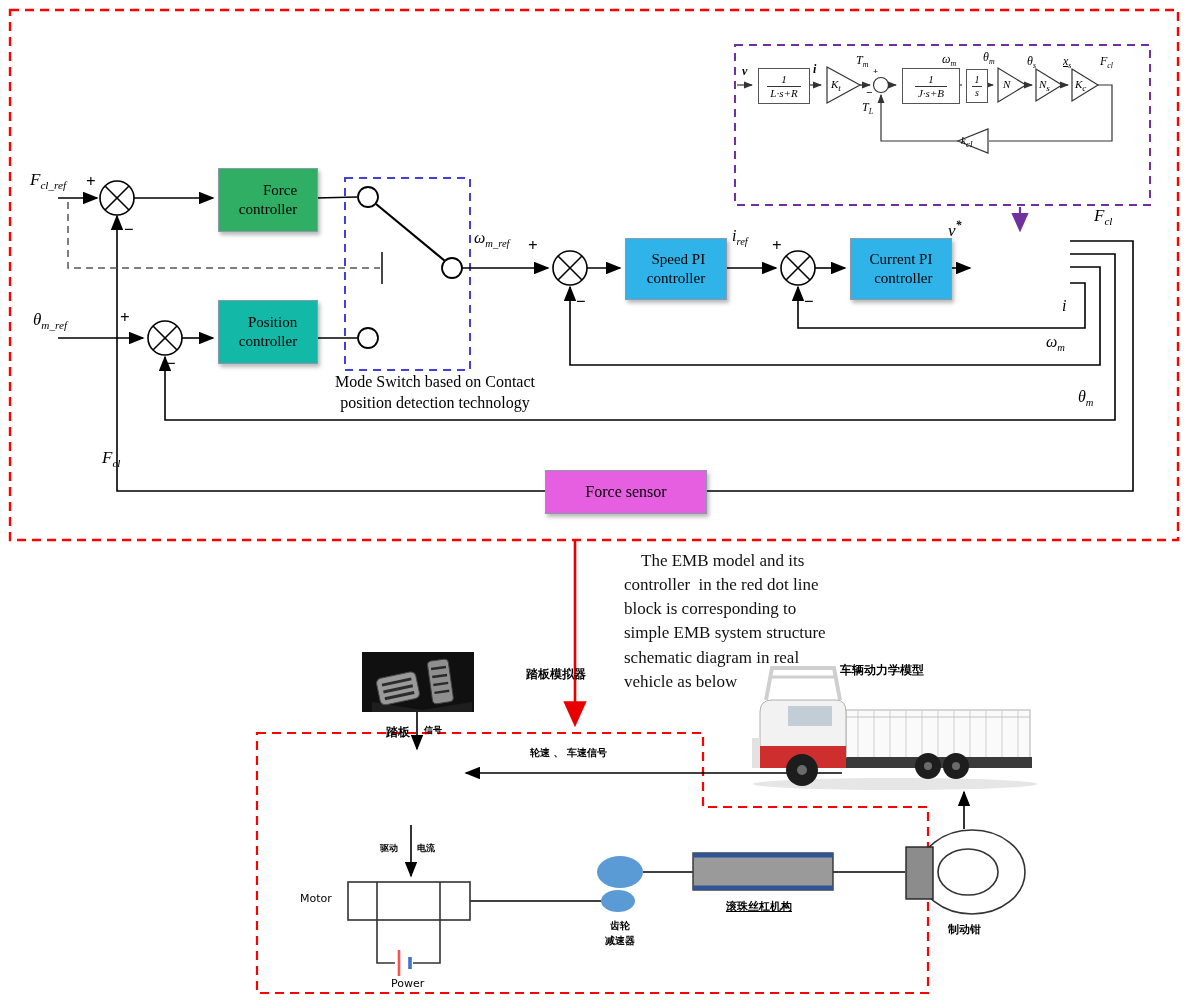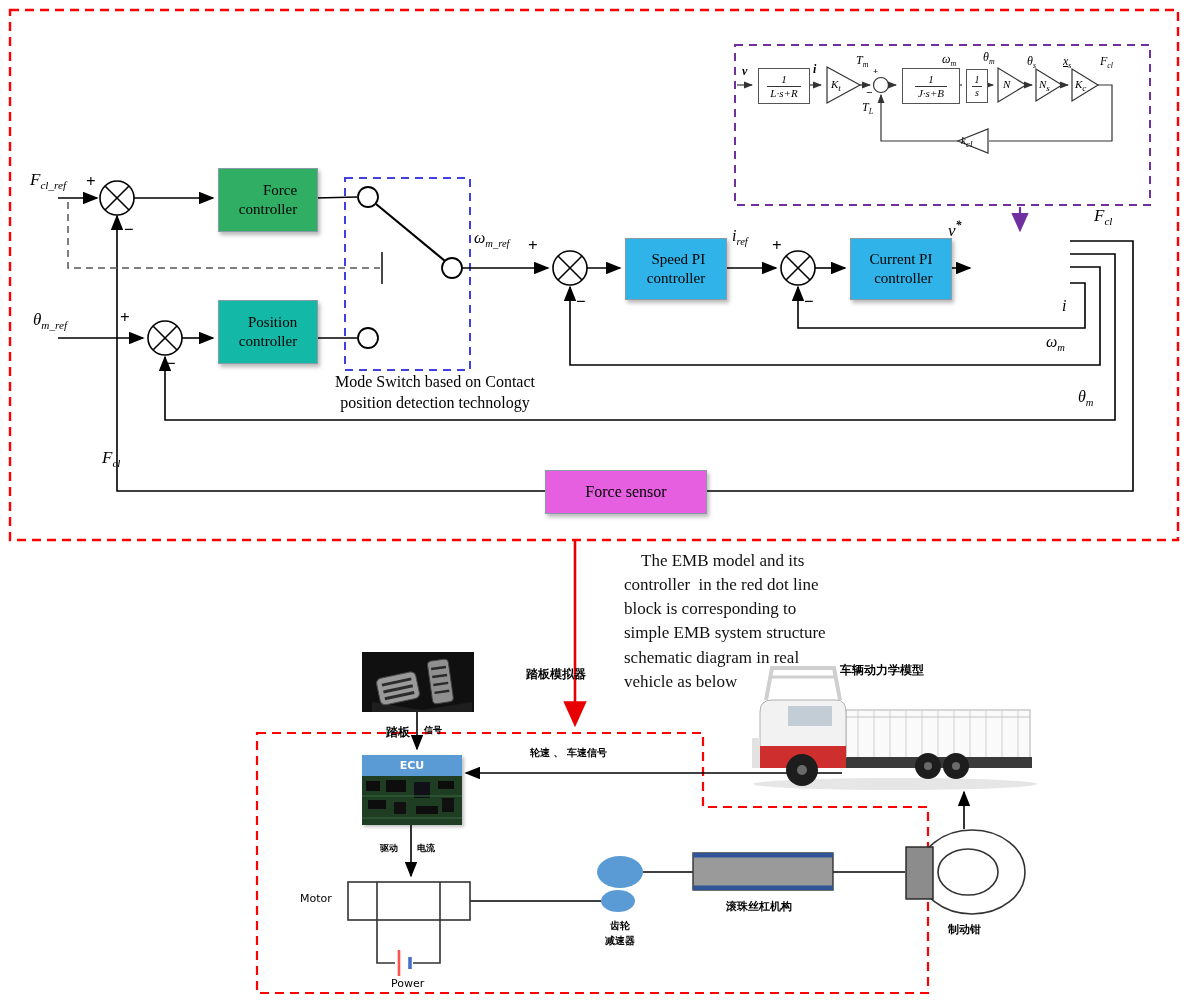--- a/index.html
+++ b/index.html
@@ -275,44 +275,28 @@
       <line x1="71" y1="32" x2="86" y2="32" stroke="#2a2a2a" stroke-width="2.5"></line>
       <line x1="71" y1="40" x2="86" y2="40" stroke="#2a2a2a" stroke-width="2.5"></line>
     </g>
   </svg>
 </div>
 <div class="lbl cjk" style="left:526px;top:666px;font-size:12px;font-weight:bold;">踏板模拟器</div>
 
 <div class="lbl cjk" style="left:386px;top:724px;font-size:12px;font-weight:bold;">踏板</div>
 <div class="lbl cjk" style="left:424px;top:724px;font-size:9px;font-weight:bold;">信号</div>
 
-<div style="position:absolute;left:362px;top:755px;width:100px;height:70px;box-shadow:2px 2px 3px rgba(0,0,0,.25);">
-  <div style="height:21px;background:#5b9bd5;color:#fff;font:bold 11px 'DejaVu Sans',sans-serif;display:flex;align-items:center;justify-content:center;">ECU</div>
-  <svg width="100" height="49">
-    <rect width="100" height="49" fill="#1f3d22"></rect>
-    <rect x="4" y="5" width="14" height="10" fill="#0d0d0d"></rect>
-    <rect x="24" y="4" width="20" height="12" fill="#0d0d0d"></rect>
-    <rect x="52" y="6" width="16" height="16" fill="#101018"></rect>
-    <rect x="76" y="5" width="16" height="8" fill="#0d0d0d"></rect>
-    <rect x="6" y="24" width="18" height="9" fill="#0d0d0d"></rect>
-    <rect x="32" y="26" width="12" height="12" fill="#101010"></rect>
-    <rect x="54" y="30" width="22" height="8" fill="#0d0d0d"></rect>
-    <rect x="80" y="22" width="12" height="14" fill="#101010"></rect>
-    <line x1="0" y1="42" x2="100" y2="42" stroke="#3a6a40"></line>
-    <line x1="0" y1="20" x2="100" y2="20" stroke="#3a6a40"></line>
-  </svg>
-</div>
 
 <div class="lbl cjk" style="left:530px;top:746px;width:160px;font-size:10px;font-weight:bold;">轮速 、 车速信号</div>
 
 <div class="lbl cjk" style="left:380px;top:842px;font-size:9px;font-weight:bold;">驱动</div>
 <div class="lbl cjk" style="left:417px;top:842px;font-size:9px;font-weight:bold;">电流</div>
 
 <div class="lbl cjk" style="left:300px;top:892px;font-size:11px;">Motor</div>
 <div class="lbl cjk" style="left:391px;top:977px;font-size:11px;">Power</div>
 
 <div class="lbl cjk" style="left:588px;top:918px;width:64px;text-align:center;font-size:10px;font-weight:bold;line-height:1.5;">齿轮
 减速器</div>
-<div class="lbl cjk" style="left:726px;top:899px;font-size:11px;font-weight:bold;">滚珠丝杠机构</div>
+<div class="lbl cjk" style="left:726px;top:899px;font-size:11px;font-weight:bold;text-decoration:underline;">滚珠丝杠机构</div>
 <div class="lbl cjk" style="left:948px;top:922px;font-size:11px;font-weight:bold;">制动钳</div>
 <div class="lbl cjk" style="left:840px;top:662px;font-size:12px;font-weight:bold;">车辆动力学模型</div>
 
 </div>
 
 </body></html>

